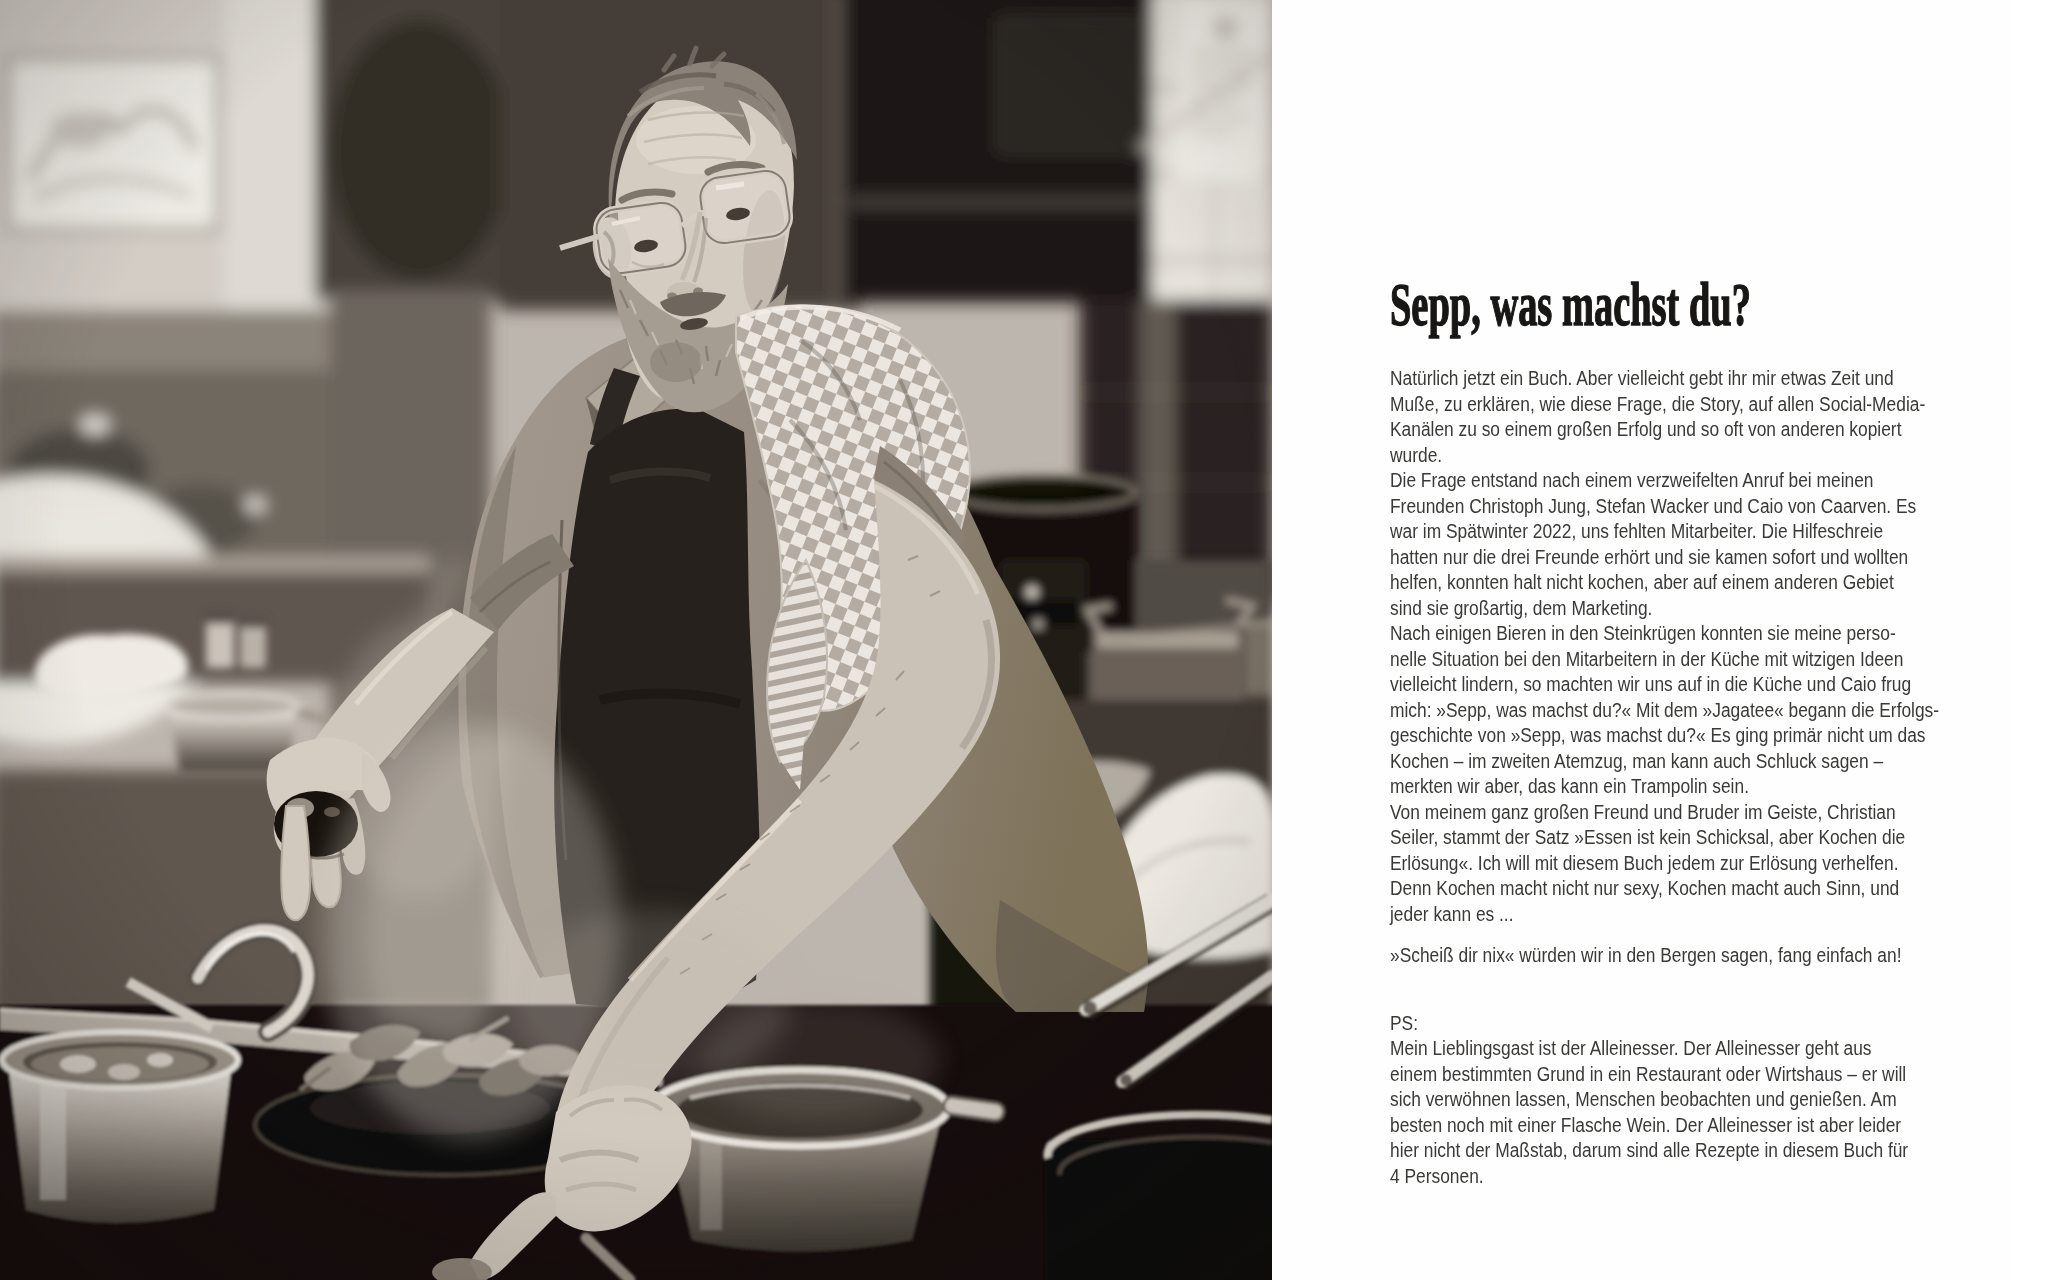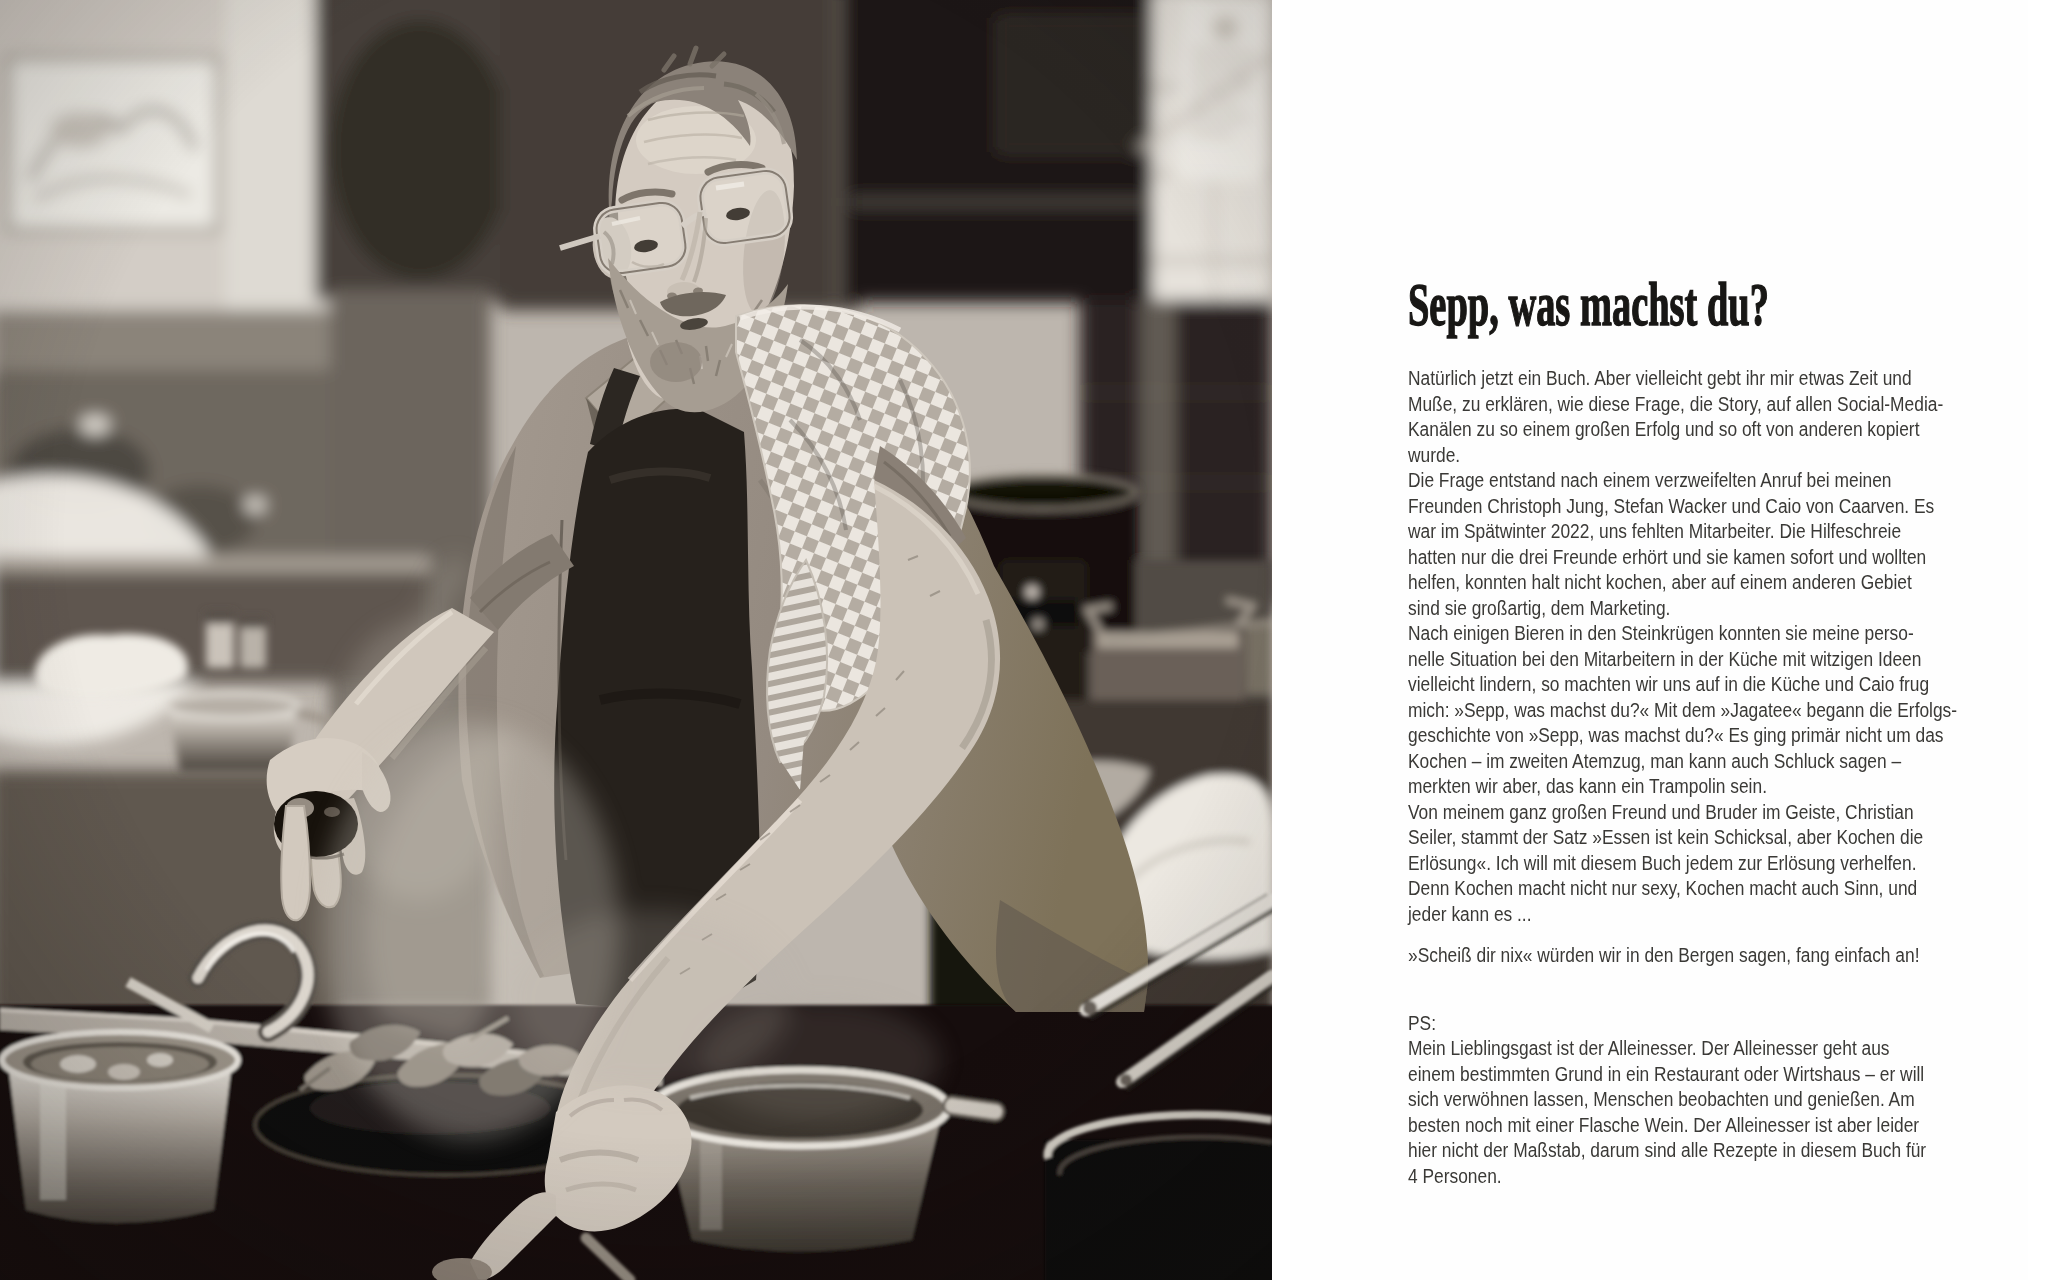--- a/index.html
+++ b/index.html
@@ -1,20 +1,20 @@
 <!DOCTYPE html>
 <html><head>
 <meta charset="utf-8">
 <style>
   html,body{margin:0;padding:0;background:#ffffff;}
   body{width:2046px;height:1280px;overflow:hidden;font-family:"Liberation Sans",sans-serif;}
   .spread{position:relative;width:2046px;height:1280px;background:#ffffff;}
   .photo-page{position:absolute;left:0;top:0;width:1272px;height:1280px;margin:0;overflow:hidden;background:#bdb6ae;}
   .photo-page svg{display:block;width:100%;height:100%;}
-  .text-page{position:absolute;left:1272px;top:0;width:738px;height:1280px;background:#fefefe;margin-left:18px;}
+  .text-page{position:absolute;left:1272px;top:0;width:738px;height:1280px;background:#fefefe;}
   .title{
     position:absolute;left:118px;top:274px;margin:0;
     font-family:"Liberation Serif",serif;font-weight:700;
     font-size:61px;line-height:61px;color:#181715;white-space:nowrap;
     transform:scaleX(0.63);transform-origin:left top;
     -webkit-text-stroke:1.4px #181715;letter-spacing:0px;
   }
   .bodytext{
     position:absolute;left:118px;top:366px;width:700px;
     font-size:20px;line-height:25.5px;color:#3a3936;

